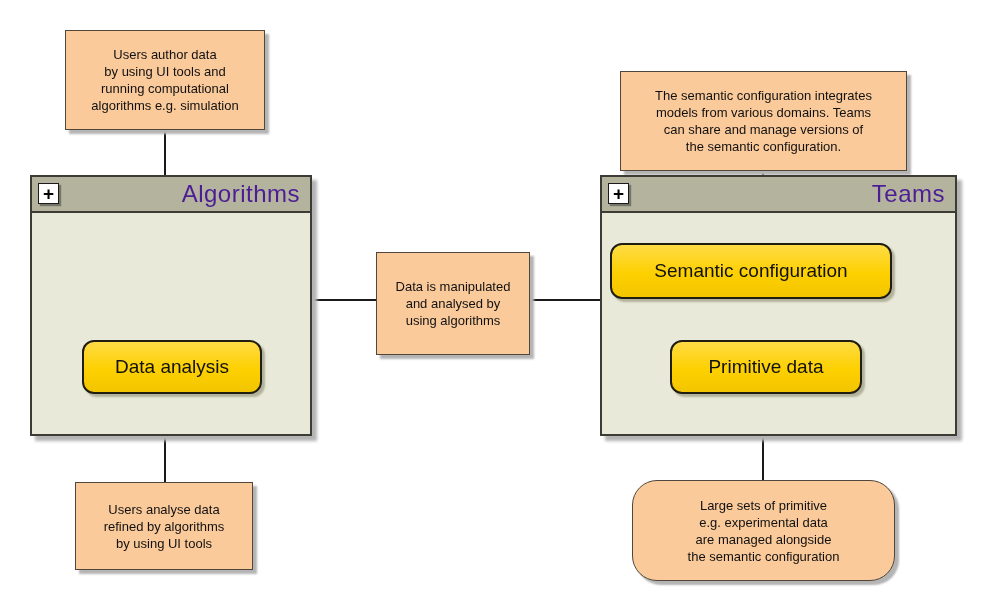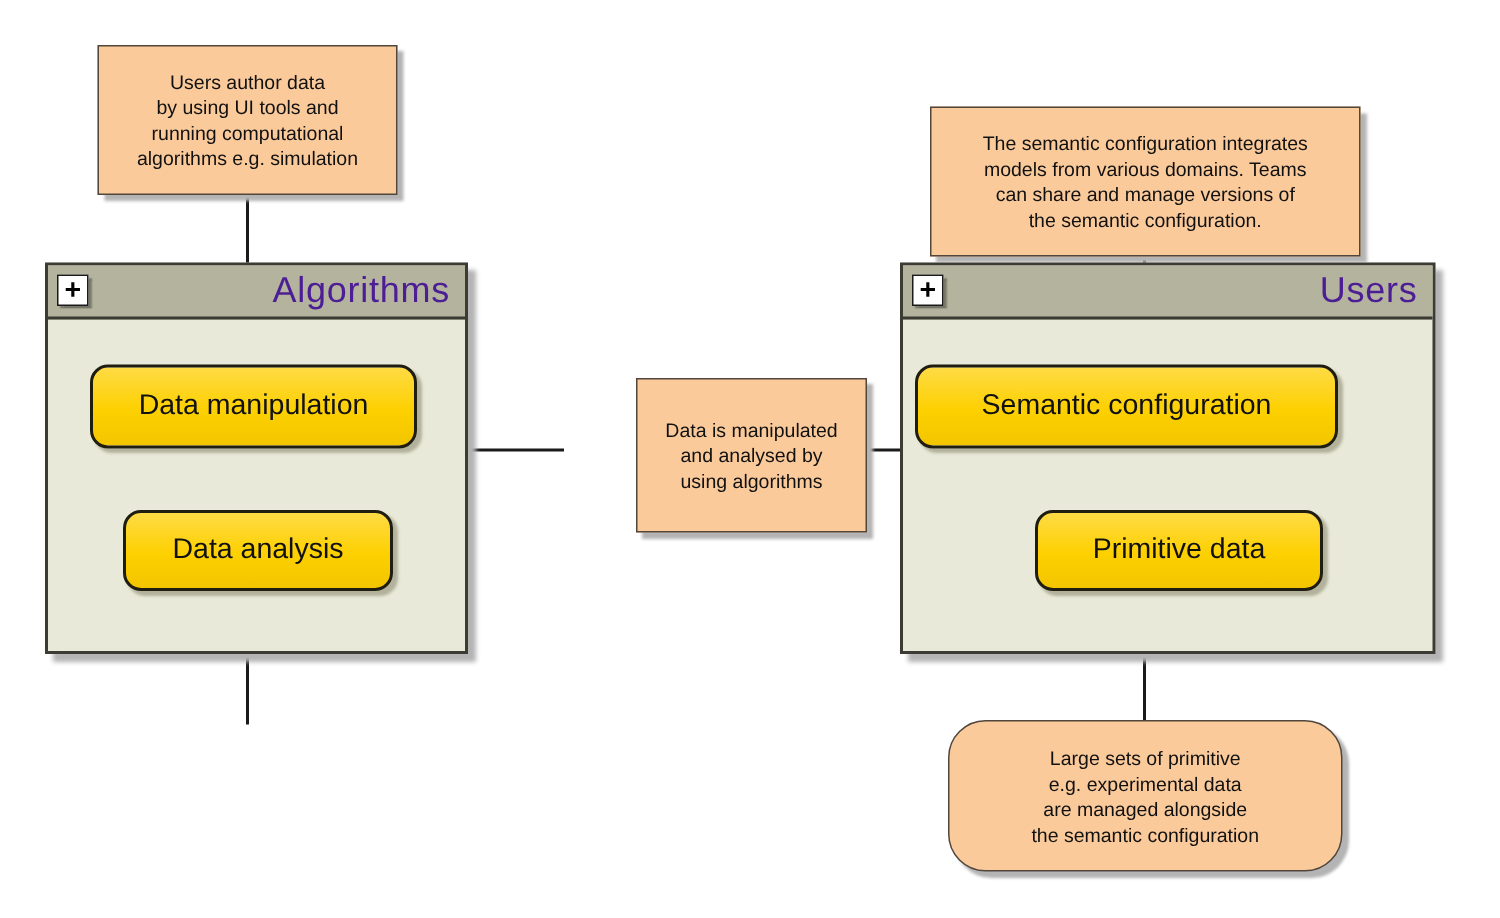--- a/index.html
+++ b/index.html
@@ -123,53 +123,55 @@
 algorithms e.g. simulation</div>
   </div>
 
   <div class="note" style="left:620px; top:30px; width:287px; height:100px;margin-top:41px;">
     <div class="note-text">The semantic configuration integrates
 models from various domains. Teams
 can share and manage versions of
 the semantic configuration.</div>
   </div>
 
-  <div class="note" style="left:376px; top:252px; width:154px; height:103px;margin-left:48px;">
+  <div class="note" style="left:376px; top:252px; width:154px; height:103px;">
     <div class="note-text">Data is manipulated
 and analysed by
 using algorithms</div>
   </div>
 
+  <div class="note" style="left:75px; top:482px; width:178px; height:88px;">
+    <div class="note-text">Users analyse data
+refined by algorithms
+by using UI tools</div>
+  </div>
 
   <div class="note" style="left:632px; top:480px; width:263px; height:101px;border-radius:25px;">
     <div class="note-text">Large sets of primitive
 e.g. experimental data
 are managed alongside
 the semantic configuration</div>
   </div>
 
   <div class="package" style="left:30px; top:175px; width:282px; height:261px;">
     <div class="pkg-header">
       <div class="expand-btn">+</div>
       <div class="pkg-title">Algorithms</div>
     </div>
-    <div class="node" style="left:28px; top:66px; width:218px; height:56px;">
-      <span class="node-label">Data manipulation</span>
-    </div>
     <div class="node" style="left:50px; top:163px; width:180px; height:54px;">
       <span class="node-label">Data analysis</span>
     </div>
   </div>
 
   <div class="package" style="left:600px; top:175px; width:357px; height:261px;">
     <div class="pkg-header">
       <div class="expand-btn">+</div>
-      <div class="pkg-title">Users</div>
+      <div class="pkg-title">Teams</div>
     </div>
     <div class="node" style="left:8px; top:66px; width:282px; height:56px;">
       <span class="node-label">Semantic configuration</span>
     </div>
-    <div class="node" style="left:68px; top:163px; width:192px; height:54px;margin-left:20px;">
+    <div class="node" style="left:68px; top:163px; width:192px; height:54px;">
       <span class="node-label">Primitive data</span>
     </div>
   </div>
 
 </div>
 
 </body></html>

